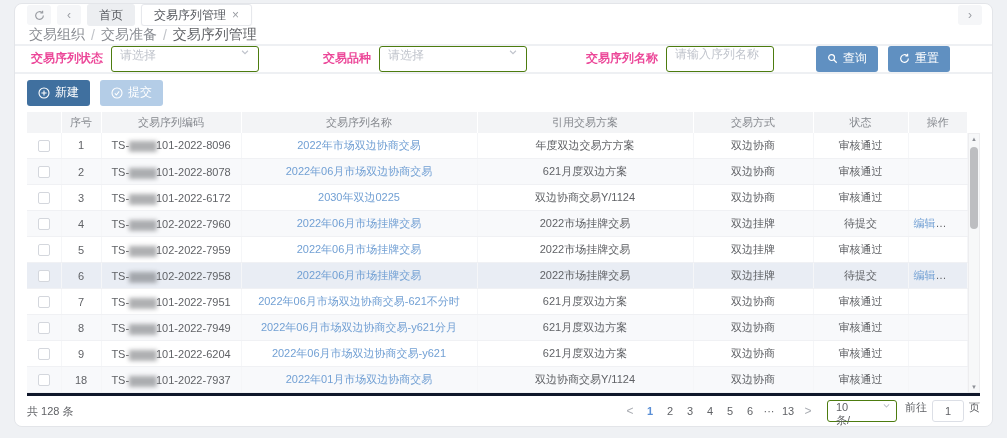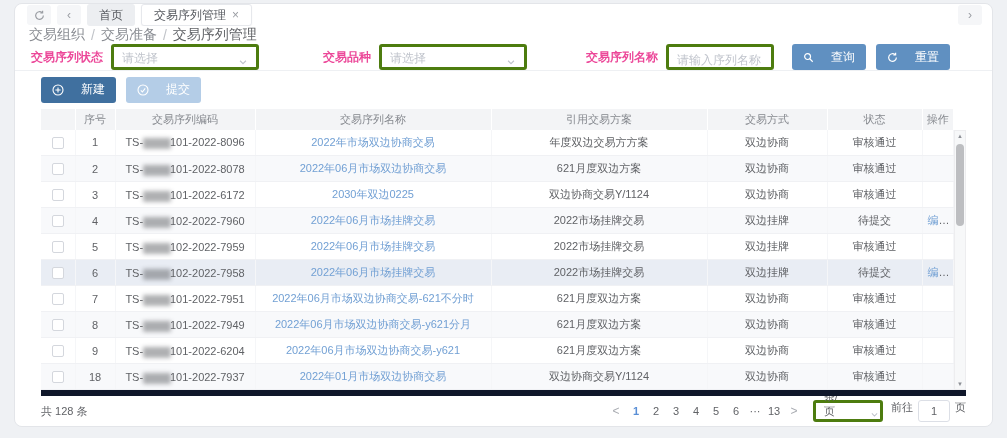--- a/index.html
+++ b/index.html
@@ -36,45 +36,45 @@
   .breadcrumb { height:18px; padding:0 14px; display:flex; align-items:center; gap:6px;
                 font-size:14px; color:#8a8d93; }
   .breadcrumb .sep { color:#c0c3c8; }
   .breadcrumb .last { color:#606266; }
   .gap { height:5px; background:#eef0f3; }
   
   .filterbar { height:36px; display:flex; align-items:center; padding:0 16px; }
   .fgroup { display:flex; align-items:center; gap:8px; }
   .flabel { font-weight:bold; color:#ec4899; font-size:12px; white-space:nowrap; }
   .selectbox, .inputbox {
-    height:26px; border:3px solid #4d7c0f; border-radius:3px; background:#fff;
-    display:flex; align-items:flex-end; padding:0 8px; font-size:12px;
+    height:26px; border:1px solid #4d7c0f; border-radius:3px; background:#fff;
+    display:flex; align-items:flex-start; padding:0 8px; font-size:12px;
   }
   .selectbox { width:148px; justify-content:space-between; cursor:pointer; }
   .placeholder { color:#c0c4cc; }
   .inputbox { width:108px; }
   .inputbox input { border:none; outline:none; width:100%; font-size:12px; color:#606266;
                     font-family:inherit; }
   .inputbox input::placeholder { color:#c0c4cc; }
   .caret { color:#c0c4cc; display:flex; }
   .btn {
     height:26px; border:none; border-radius:3px; color:#fff; font-size:12px;
-    display:inline-flex; align-items:center; gap:17px; padding:0 11px; cursor:pointer;
+    display:inline-flex; align-items:center; gap:5px; padding:0 11px; cursor:pointer;
     font-family:inherit; white-space:nowrap;
   }
   .btn.primary { background:#6090c1; }
   .btn.dark    { background:#40709f; }
   .btn.disabled{ background:#b4cde7; cursor:default; }
   .btn svg { display:block; }
   .filterbtns { margin-left:auto; display:flex; gap:10px; padding-right:26px; }
   
-  .content { flex:1; display:flex; flex-direction:column; padding:0 26px; }
+  .content { flex:1; display:flex; flex-direction:column; padding:0 12px; }
   .toolbar { height:38px; display:flex; align-items:center; gap:10px; }
   
-  .tablewrap { position:relative; flex:1; border-bottom:6px solid #0f172a; }
+  .tablewrap { position:relative; flex:1; border-bottom:3px solid #0f172a; }
   table { width:calc(100% - 12px); border-collapse:collapse; table-layout:fixed; }
   thead th {
     background:#f3f4f6; height:21px; font-weight:normal; color:#85888e;
     font-size:11px; text-align:center; border-right:1px solid #fff;
   }
   tbody td {
     height:26px; font-size:11px; color:#606266; text-align:center;
     border-bottom:1px solid #f0f1f4; border-right:1px solid #f5f6f8;
     overflow:hidden; white-space:nowrap; text-overflow:ellipsis;
   }

